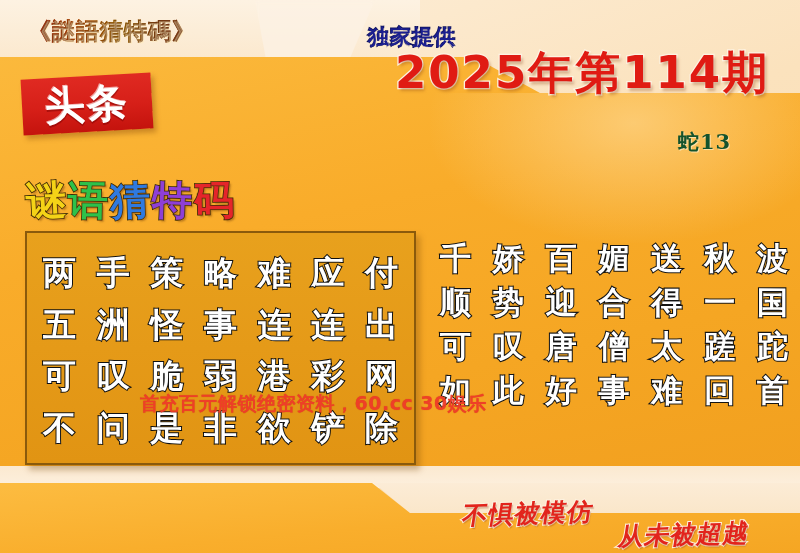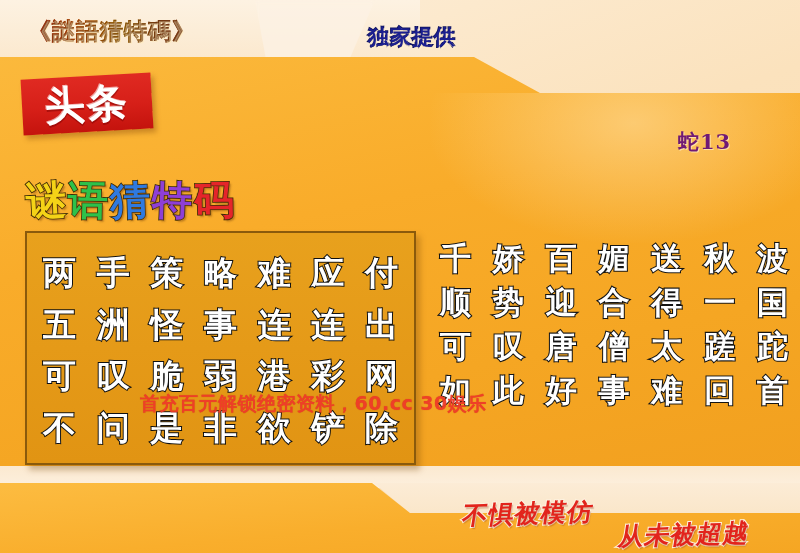--- a/index.html
+++ b/index.html
@@ -221,21 +221,21 @@
     paint-order: stroke fill;
     text-shadow: 2px 3px 3px rgba(140,70,20,.35);
     white-space: nowrap;
   }
   .zodiac {
     position: absolute;
     left: 678px; top: 128px;
     font-family: "DejaVu Serif", "Liberation Serif", serif;
     font-weight: 700;
     font-size: 21px;
-    color: #701a75;
+    color: #14532d;
     letter-spacing: 1px;
     text-shadow: 1px 1px 0 rgba(255,238,200,.7);
     white-space: nowrap;
   }
 
   
   .slogan {
     position: absolute;
     font-family: "DejaVu Sans", "Liberation Sans", sans-serif;
     font-weight: 700;
@@ -288,20 +288,21 @@
 
   <div class="rainbow-title">
     <span class="ch">谜</span>
     <span class="ch">语</span>
     <span class="ch">猜</span>
     <span class="ch">特</span>
     <span class="ch">码</span>
   </div>
 
   <div class="exclusive">独家提供</div>
+  <div class="issue-title">2025年第114期</div>
   <div class="zodiac">蛇13</div>
 
   <div class="riddle-panel">
 
     <div class="riddle-line">
       <span class="g">两</span>
       <span class="g">手</span>
       <span class="g">策</span>
       <span class="g">略</span>
       <span class="g">难</span>

